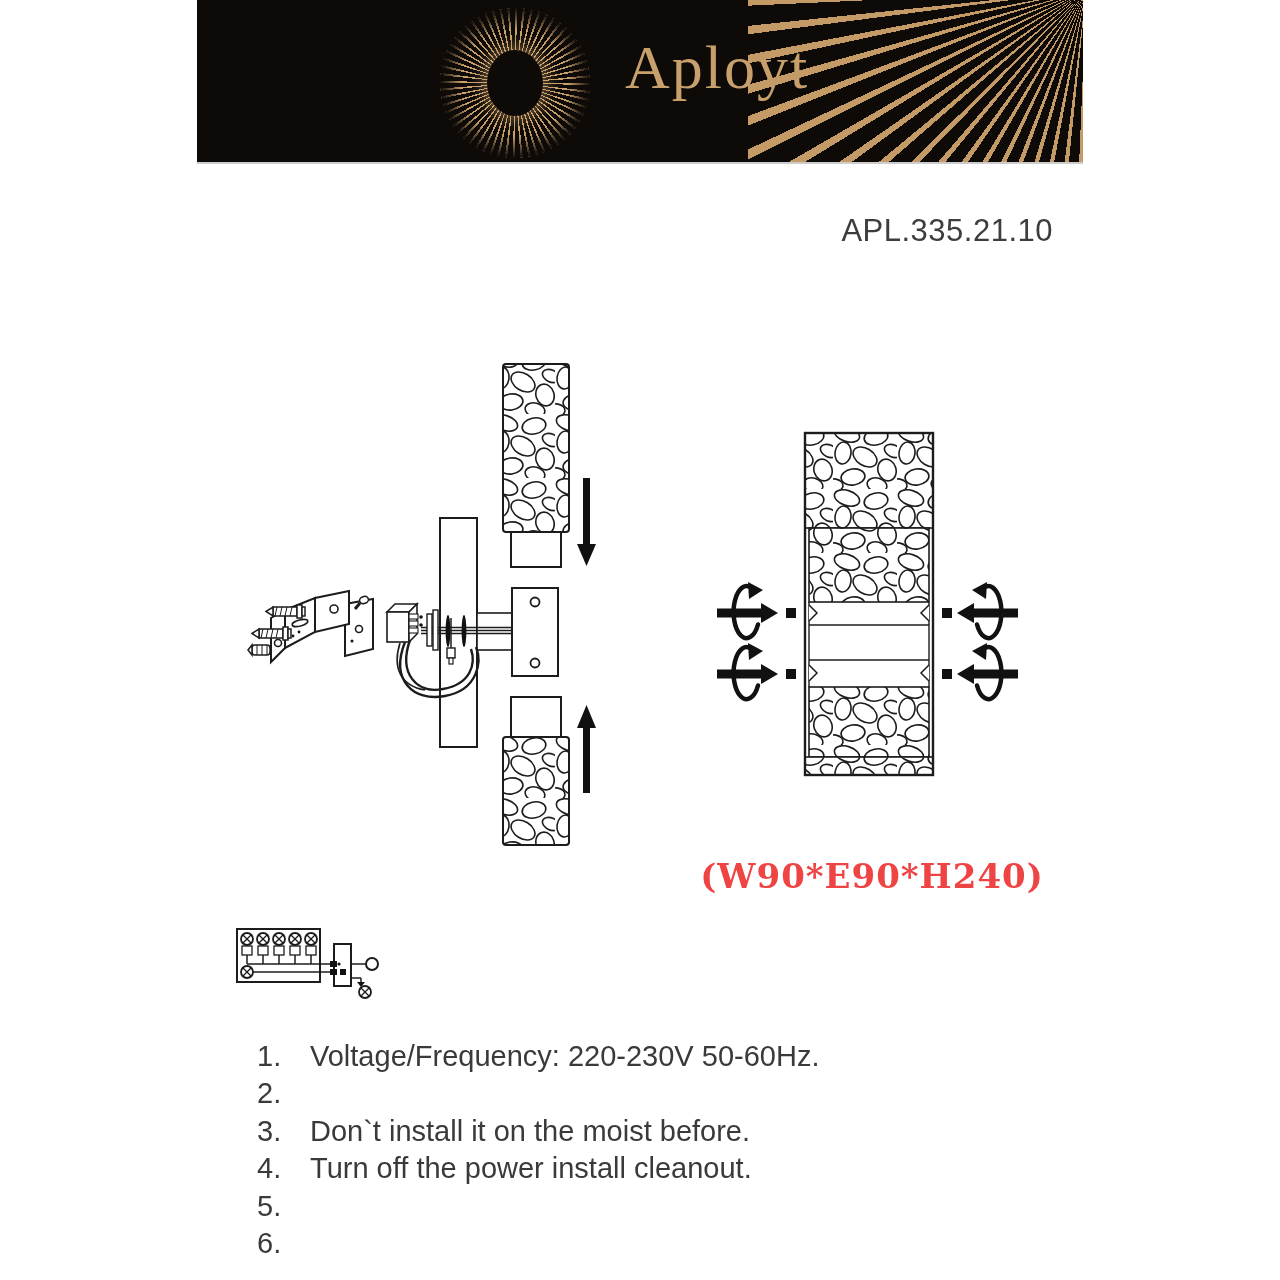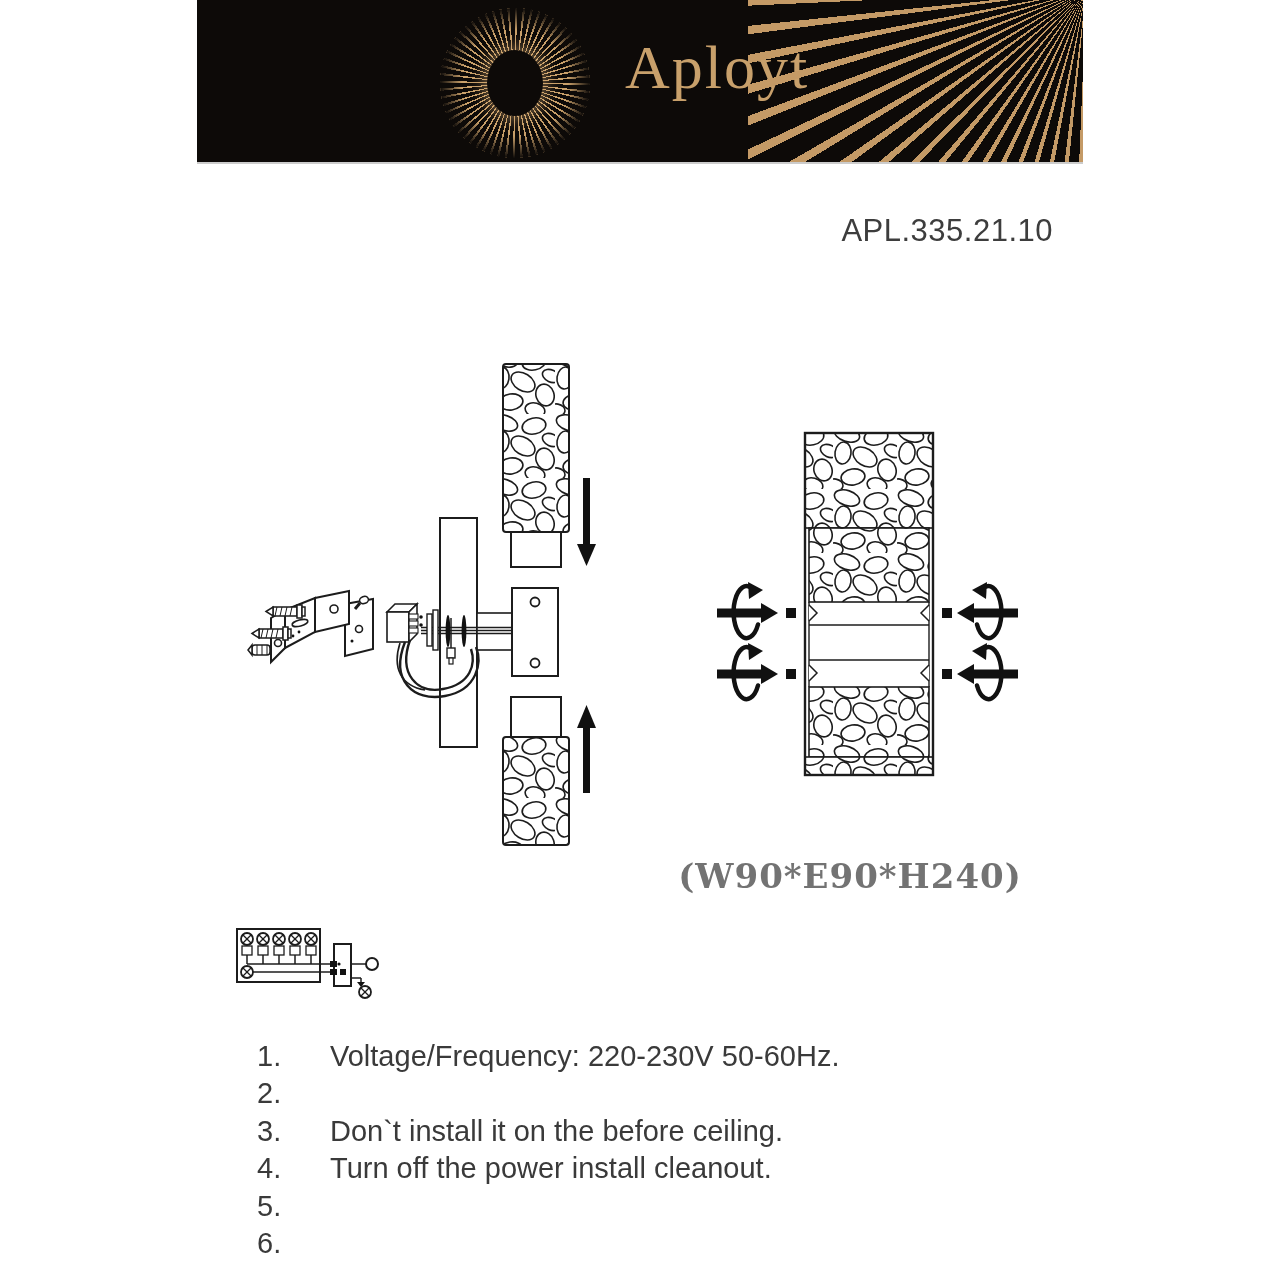--- a/index.html
+++ b/index.html
@@ -23,29 +23,29 @@
             rgba(13,10,8,0) 0deg 3.4deg,#c49a66 3.4deg 4.8deg);}
 
   
   .title{position:absolute;left:0;top:176px;width:1280px;text-align:center;
          font-size:31px;color:#3d3d3d;letter-spacing:0.5px;}
   .model{position:absolute;left:0;top:213px;width:1032px;text-align:right;
          font-size:31px;color:#3d3d3d;letter-spacing:0.5px;margin-left:21px;}
 
   
   .svg-abs{position:absolute;}
-  .dim-label{position:absolute;left:675px;top:856px;width:350px;text-align:center;
+  .dim-label{position:absolute;left:697px;top:856px;width:350px;text-align:center;
          font-family:"DejaVu Serif","Liberation Serif",serif;font-weight:700;
-         font-size:34px;color:#737373;letter-spacing:1px;}
+         font-size:34px;color:#ef4444;letter-spacing:1px;}
 
   
   .inst-list{position:absolute;left:257px;top:1040px;width:840px;}
   .inst-row{display:flex;align-items:flex-start;height:37.4px;font-size:29px;color:#3a3a3a;}
   .inst-num{width:53px;flex:none;}
-  .inst-text{white-space:nowrap;margin-left:20px;}
+  .inst-text{white-space:nowrap;}
 </style>
 </head>
 <body>
 
 <div class="page">
 
   <div class="banner">
     <div class="starburst"></div>
     <div class="brand">Aployt</div>
     <div class="corner-rays"></div>
@@ -308,21 +308,21 @@
   <div class="inst-list">
     <div class="inst-row">
       <span class="inst-num">1.</span>
       <span class="inst-text">Voltage/Frequency: 220-230V 50-60Hz.</span>
     </div>
     <div class="inst-row">
       <span class="inst-num">2.</span>
     </div>
     <div class="inst-row">
       <span class="inst-num">3.</span>
-      <span class="inst-text">Don`t install it on the before ceiling.</span>
+      <span class="inst-text">Don`t install it on the moist before.</span>
     </div>
     <div class="inst-row">
       <span class="inst-num">4.</span>
       <span class="inst-text">Turn off the power install cleanout.</span>
     </div>
     <div class="inst-row">
       <span class="inst-num">5.</span>
     </div>
     <div class="inst-row">
       <span class="inst-num">6.</span>

